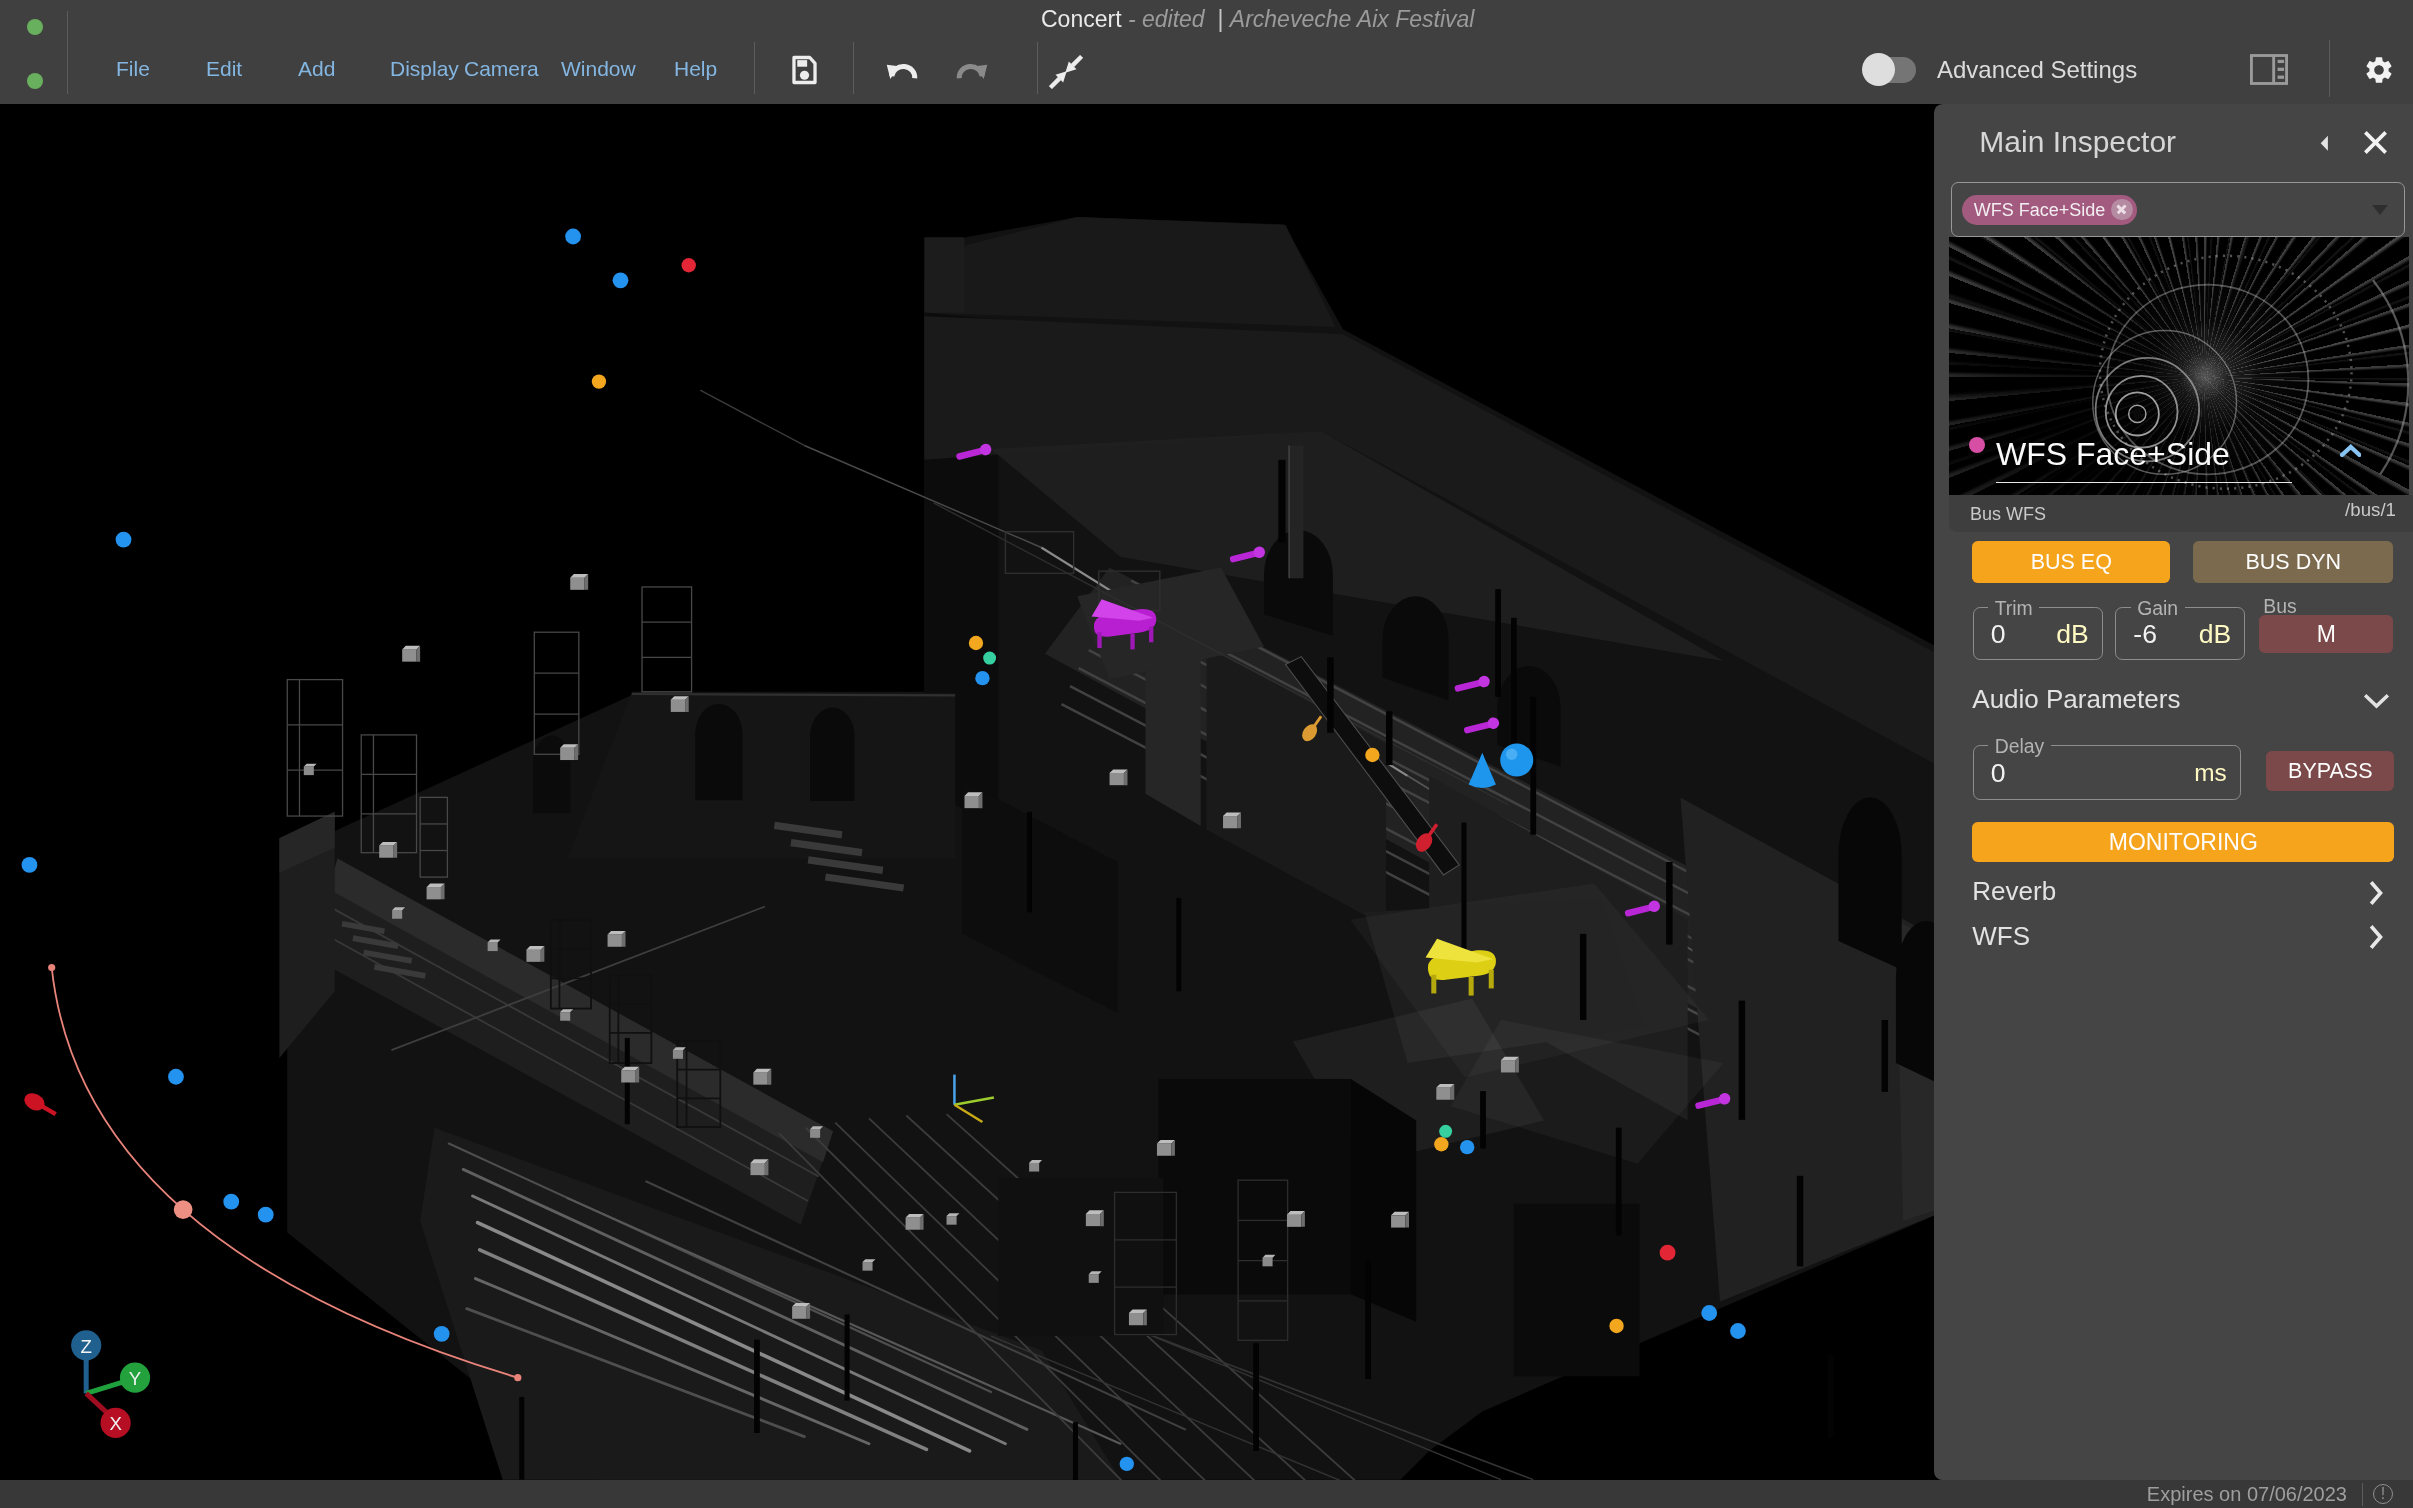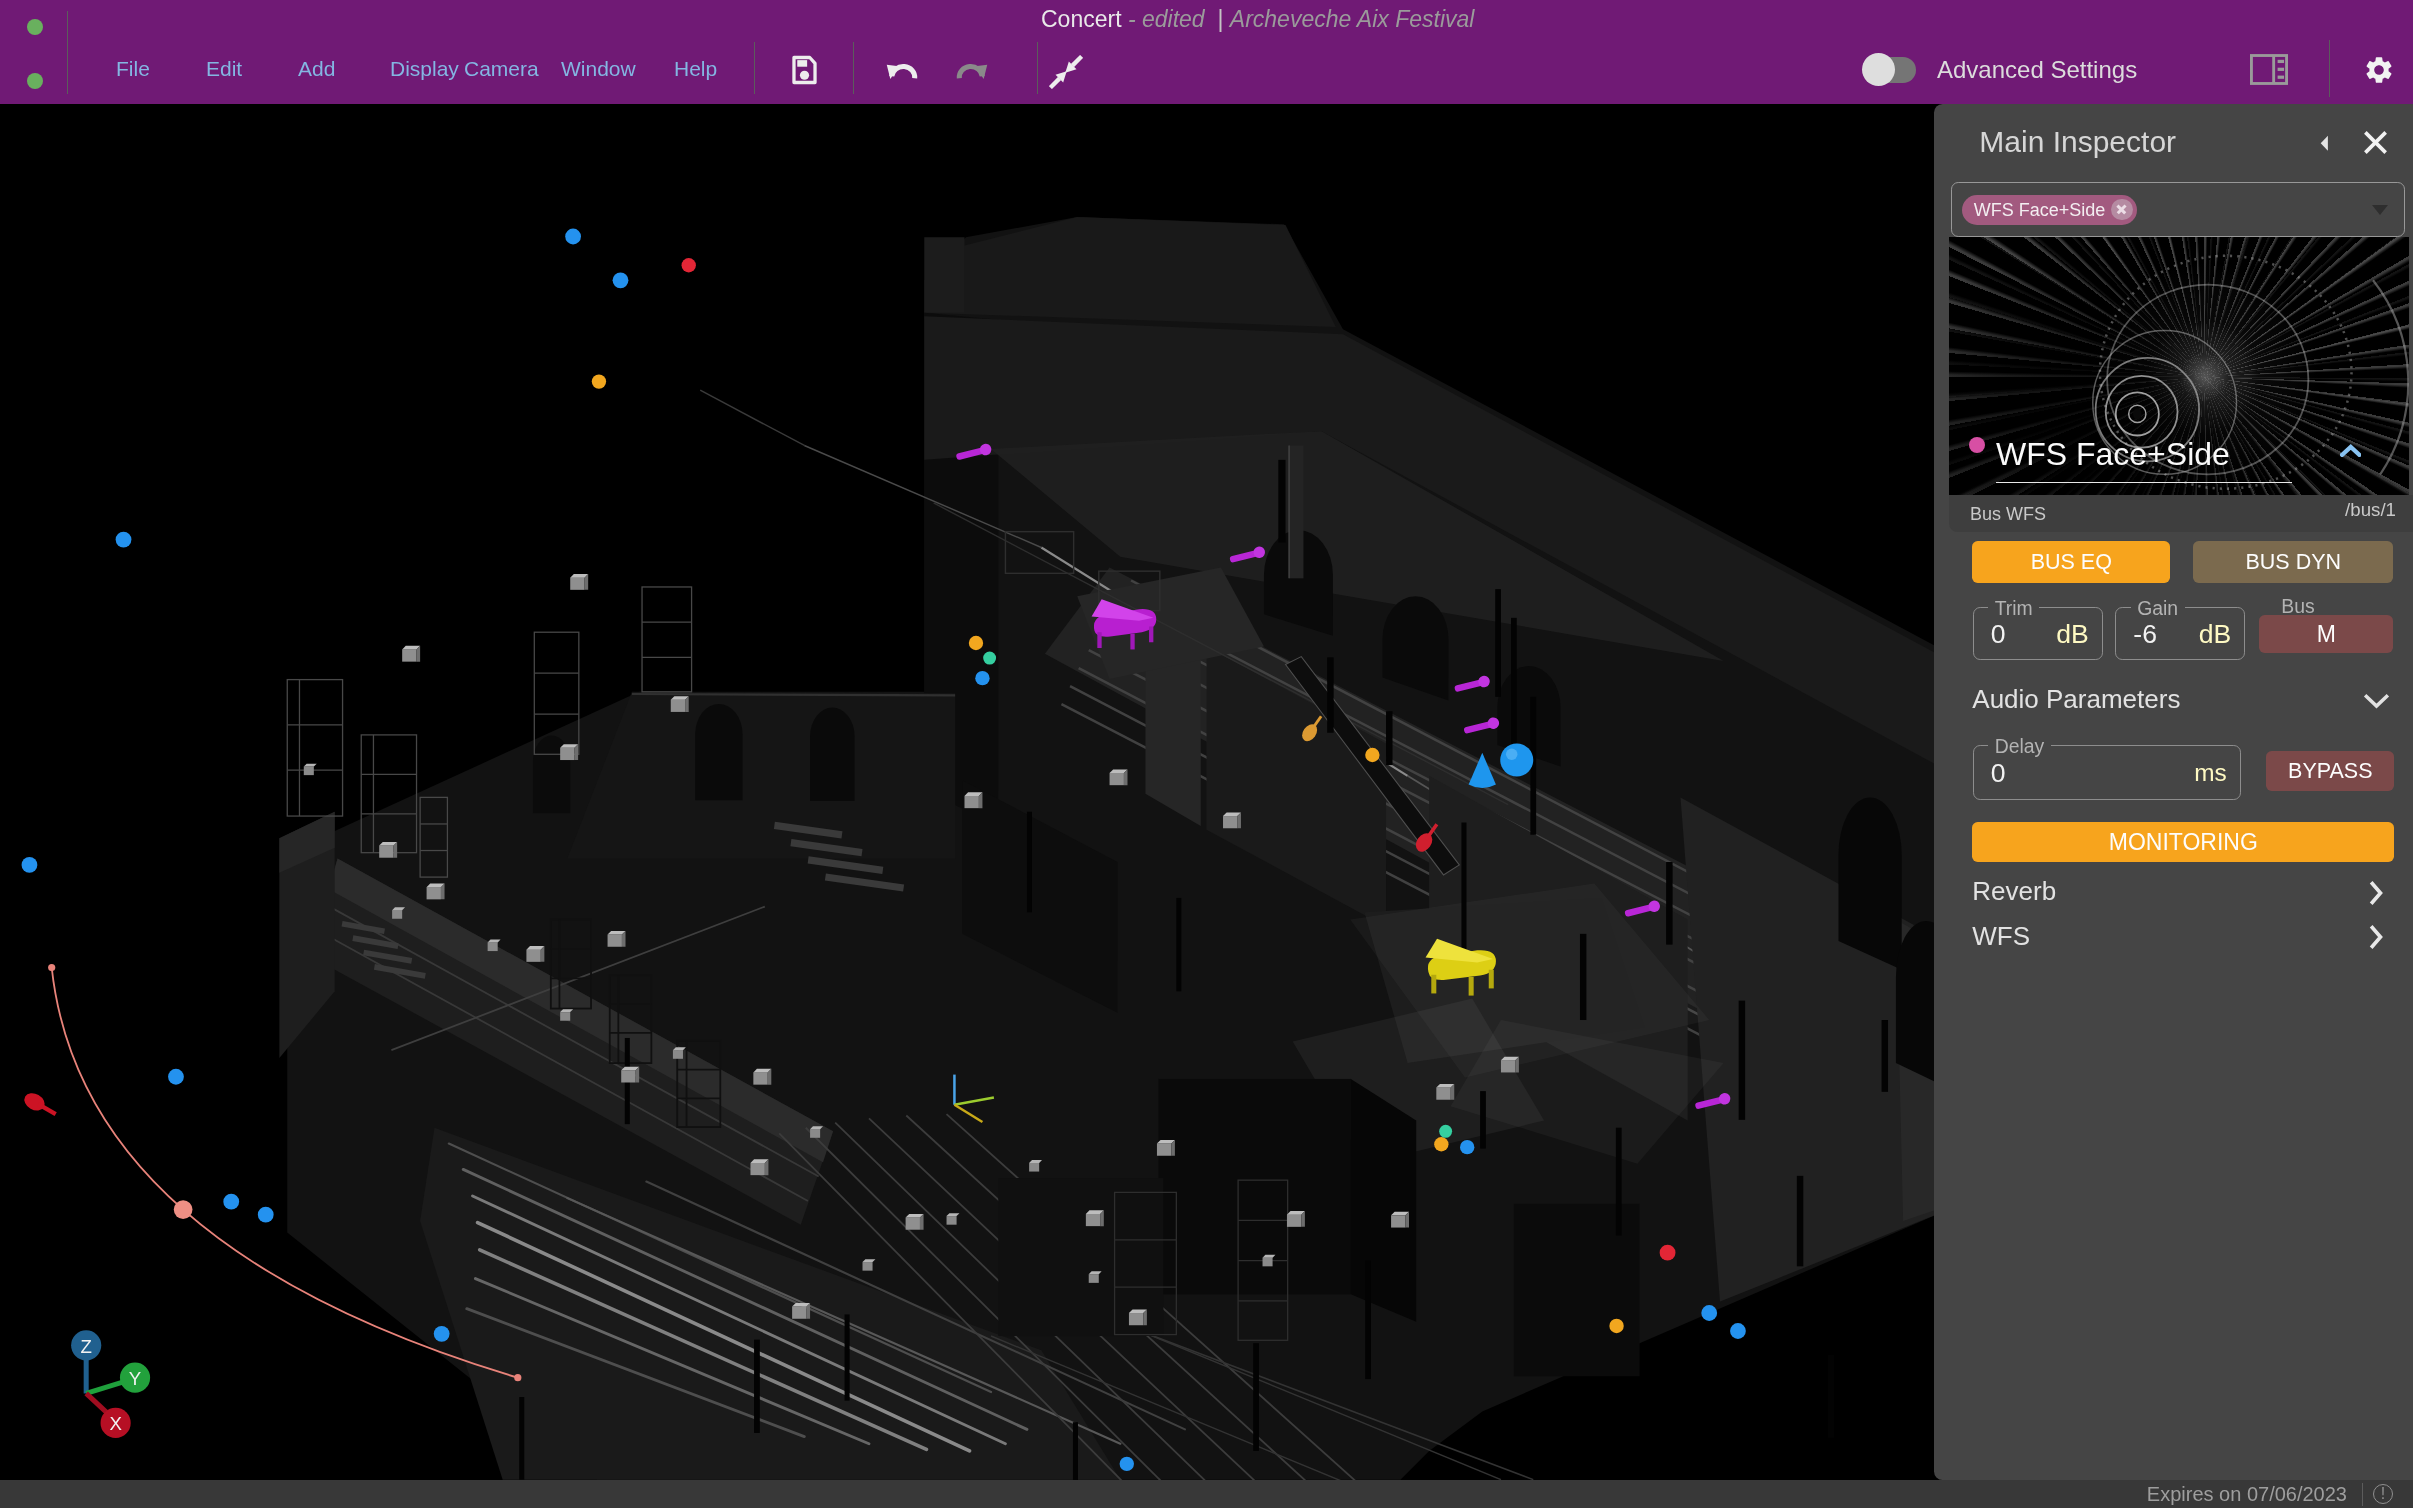--- a/index.html
+++ b/index.html
@@ -2,21 +2,21 @@
 <html style="font-size:11.5px"><head>
 <meta charset="utf-8">
 <style>
   * { margin:0; padding:0; box-sizing:border-box; }
   html,body { width:2413px; height:1508px; background:#000; overflow:hidden; }
   body { font-family:"Liberation Sans", sans-serif; }
   #app { position:absolute; left:0; top:0; width:2413px; height:1508px; }
   .abs { position:absolute; }
 
   
-  #topbar { position:absolute; left:0; top:0; width:2413px; height:104px; background:#701a75; }
+  #topbar { position:absolute; left:0; top:0; width:2413px; height:104px; background:#404040; }
   .gdot { position:absolute; width:16px; height:16px; border-radius:50%; background:#69b05e; }
   .vsep { position:absolute; width:1.4px; background:#5c5c5c; }
   #title { position:absolute; left:1041px; top:5.7px; font-size:23px; color:#e9e9e9; white-space:nowrap; }
   #title .it { font-style:italic; color:#9b9b9b; }
   #title .pipe { color:#c4c4c4; font-style:normal; }
   .menu { position:absolute; top:57px; font-size:21px; color:#84b6e2; }
   #advtxt { position:absolute; left:1937px; top:56px; font-size:24px; color:#dcdcdc; }
   #toggle { position:absolute; left:1863px; top:57px; width:53px; height:26px; background:#757575; border-radius:13px; }
   #toggle .knob { position:absolute; left:-1.4px; top:-3.6px; width:33px; height:33px; border-radius:50%; background:#dedede; }
 
@@ -50,21 +50,21 @@
   #busrow .r { position:absolute; right:17px; top:3.6px; font-size:18.7px; color:#c9c9c9; }
   .btn { position:absolute; border-radius:5.7px; color:#fdfdfd; text-align:center; }
   #busEq   { left:29px;  top:437px; width:198px; height:42px; background:#f7a41d; font-size:21.5px; line-height:42px; }
   #busDyn  { left:250px; top:437px; width:200px; height:42px; background:#7b6a4e; font-size:21.5px; line-height:42px; }
   .fieldbox { position:absolute; border:1.4px solid #8d8d8d; border-radius:7.2px; }
   .fieldbox .legend { position:absolute; left:14.4px; top:-11.5px; background:#454545; padding:0 6.5px; font-size:19.4px; color:#b3b3b3; }
   .fieldbox .val { position:absolute; left:17px; top:50%; transform:translateY(-50%); font-size:26.6px; color:#f2f2f2; }
   .fieldbox .unit { position:absolute; right:13px; top:50%; transform:translateY(-50%); font-size:26.6px; color:#fef9c3; }
   #trimBox { left:29.5px;  top:503px; width:130px; height:53px; }
   #gainBox { left:172px; top:503px; width:130px; height:53px; }
-  #busLbl  { position:absolute; left:338px; top:491px; font-size:19.4px; color:#b3b3b3; }
+  #busLbl  { position:absolute; left:320px; top:491px; font-size:19.4px; color:#b3b3b3; }
   #busM    { left:316px; top:511px; width:134px; height:38px; background:#7b4949; font-size:23px; line-height:38px; }
   #audioParams { position:absolute; left:29px; top:580px; font-size:26px; color:#e2e2e2; }
   #apChev { position:absolute; left:420px; top:589px; }
   #delayBox { left:29.5px; top:641px; width:268px; height:55px; }
   #bypass  { left:323px; top:647px; width:128px; height:40px; background:#7b4949; font-size:21.5px; line-height:40px; }
   #monitoring { left:29px; top:718px; width:422px; height:40px; background:#f7a41d; font-size:23px; line-height:40px; }
   .navrow { position:absolute; left:29px; font-size:26px; color:#e2e2e2; }
   .navchev { position:absolute; left:426px; }
 
   

